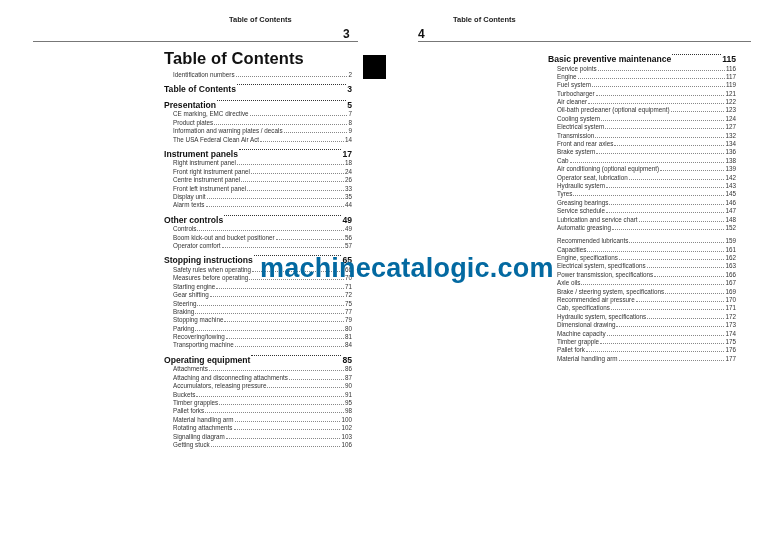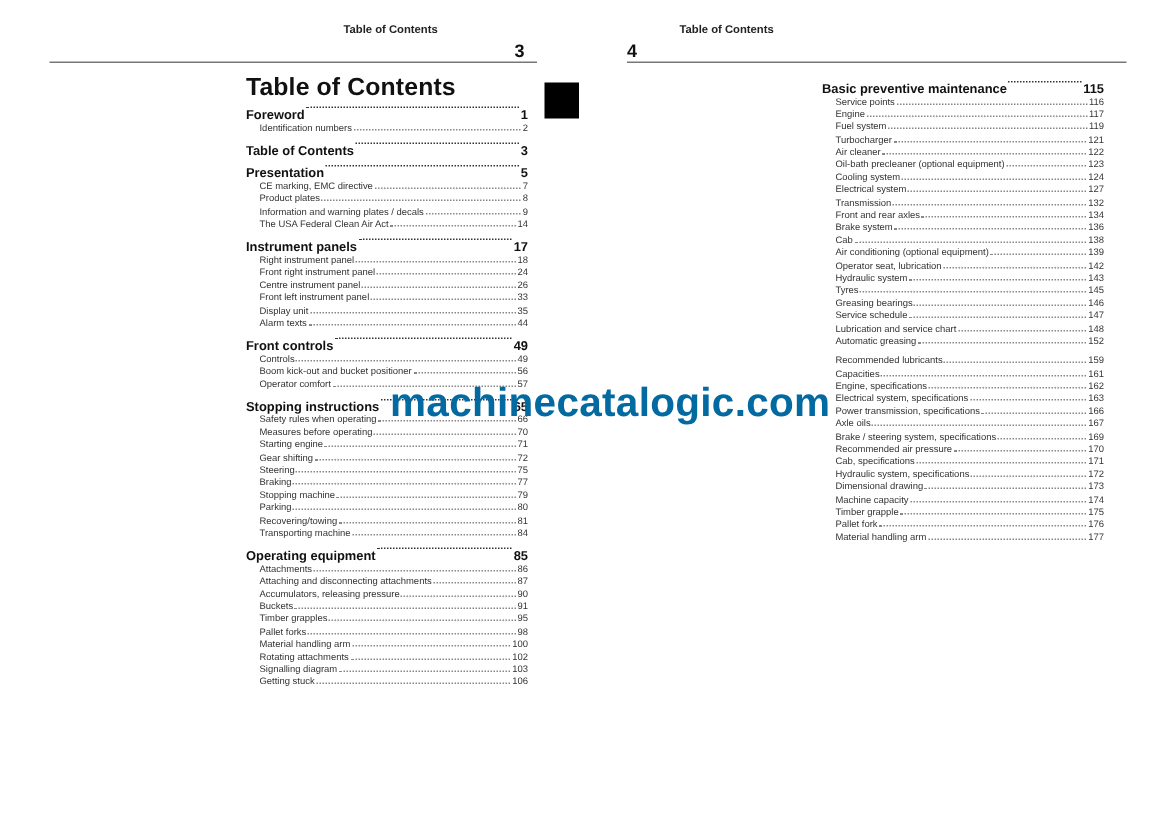--- a/index.html
+++ b/index.html
@@ -31,25 +31,20 @@
 <div class="running-title" style="left:453px;">Table of Contents</div>
 <div class="page-num" style="left:418px;">4</div>
 <div class="rule" style="left:418px; width:333px;"></div>
 
 <div class="tab-marker"></div>
 
 <div class="main-title">Table of Contents</div>
 
 <div class="toc" id="toc-left" style="left:164px; top:71px; width:188px;">
     <div class="section">
-      <div class="sec-head">
-        <span class="label">Foreword</span>
-        <span class="dots"></span>
-        <span class="pg">1</span>
-      </div>
       <div class="entry">
         <span class="label">Identification numbers</span>
         <span class="dots"></span>
         <span class="pg">2</span>
       </div>
       <div class="gap"></div>
     </div>
     <div class="section">
       <div class="sec-head">
         <span class="label">Table of Contents</span>
@@ -119,21 +114,21 @@
       </div>
       <div class="entry">
         <span class="label">Alarm texts</span>
         <span class="dots"></span>
         <span class="pg">44</span>
       </div>
       <div class="gap"></div>
     </div>
     <div class="section">
       <div class="sec-head">
-        <span class="label">Front controls</span>
+        <span class="label">Other controls</span>
         <span class="dots"></span>
         <span class="pg">49</span>
       </div>
       <div class="entry">
         <span class="label">Controls</span>
         <span class="dots"></span>
         <span class="pg">49</span>
       </div>
       <div class="entry">
         <span class="label">Boom kick-out and bucket positioner</span>

